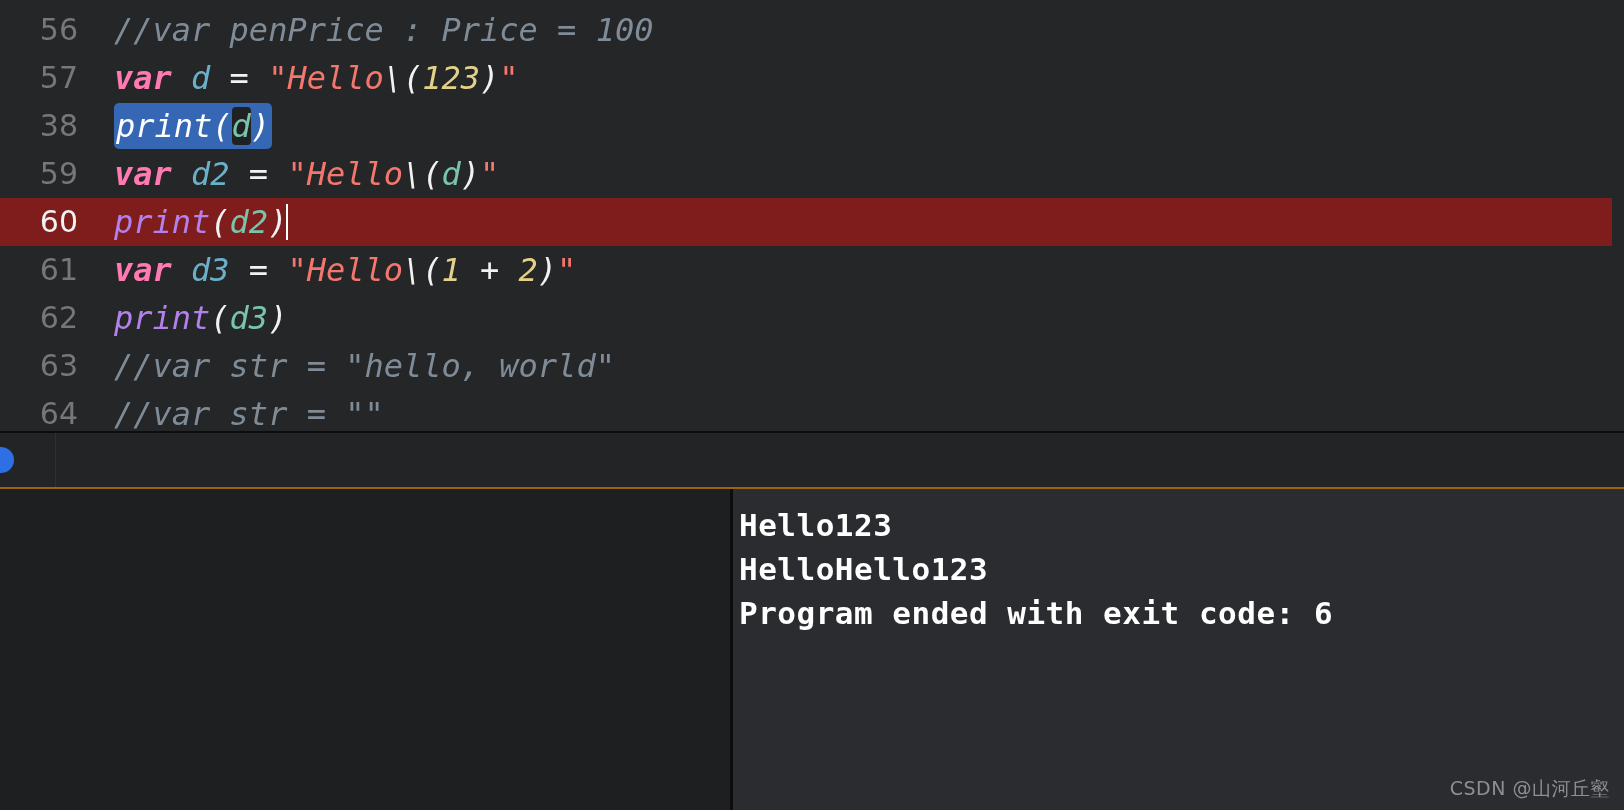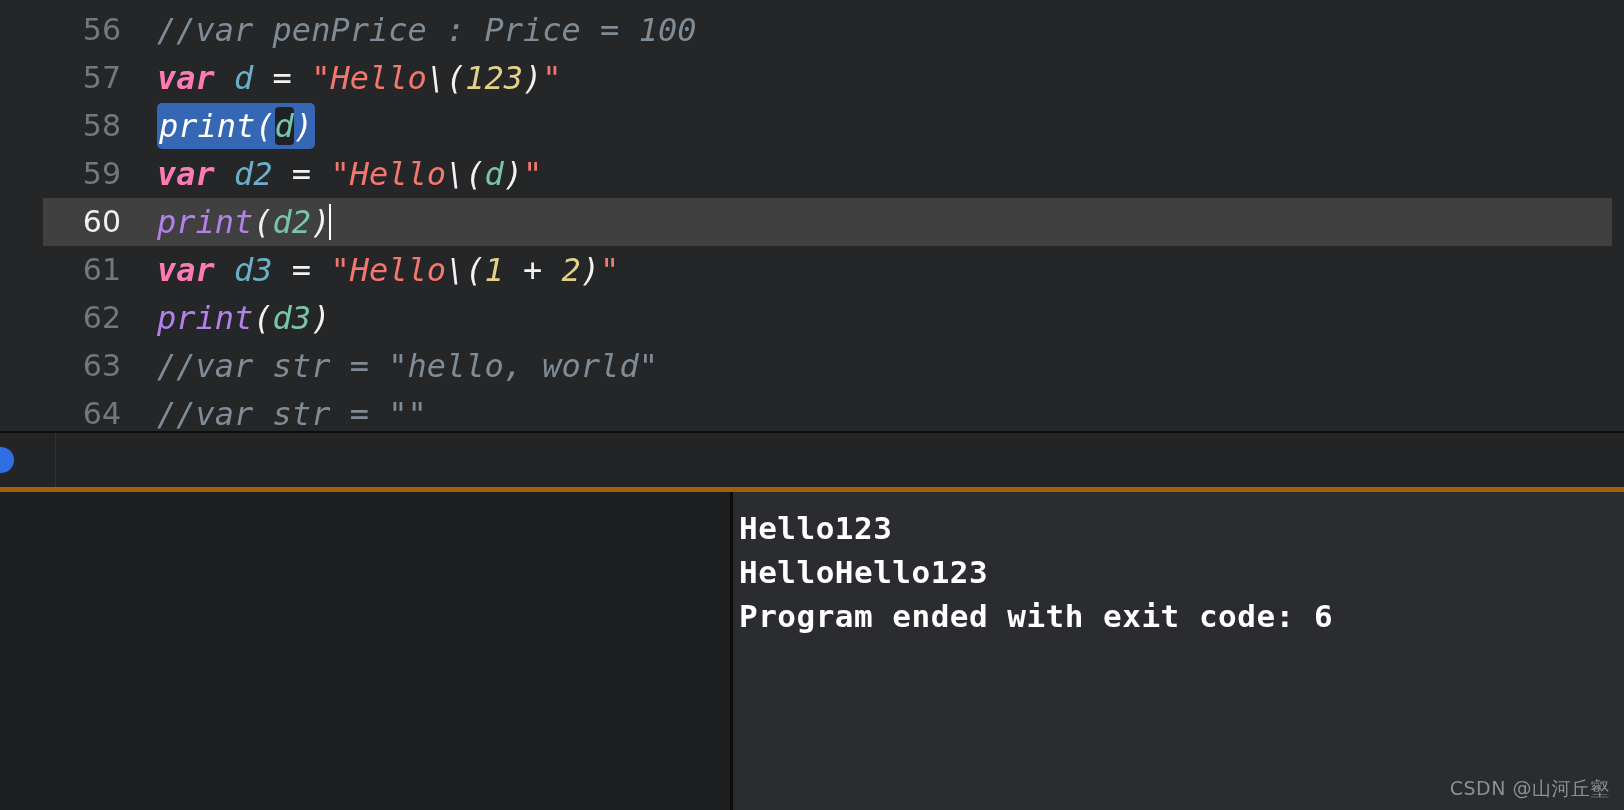--- a/index.html
+++ b/index.html
@@ -31,33 +31,32 @@
     background: #242628;
     overflow: hidden;
     flex: none;
   }
 
   .code-lines {
     position: absolute;
     top: 6px;
     left: 0;
     right: 12px;
-    padding-left: 43px;
   }
 
   .code-line {
     position: relative;
     height: 48px;
     line-height: 48px;
     white-space: pre;
     font-size: 32px;
     letter-spacing: 0px;
   }
   .code-line.active {
-    background: #404040;
+    background: #7f1d1d;
   }
 
   .gutter-num {
     position: absolute;
     left: 0;
     top: 0;
     width: 78px;
     text-align: right;
     color: #75787b;
     font-size: 30px;
@@ -134,21 +133,21 @@
     border-radius: 13px;
     background: #2f6fe4;
   }
 
   
   .bottom {
     position: relative;
     flex: 1 1 auto;
     display: flex;
     background: #7f1d1d;
-    border-top: 5px solid #a16207;
+    border-top: 2px solid #a16207;
     overflow: hidden;
   }
 
   .var-pane {
     width: 730px;
     flex: none;
     background: #1e1f21;
     border-right: 3px solid #0d0d0e;
   }
 
@@ -181,21 +180,21 @@
 </style>
 </head>
 <body>
 
 <div id="app">
 
   <div class="editor">
     <div class="code-lines" id="code-lines">
         <div class="code-line"><span class="gutter-num">56</span><span class="code-text"><span><span class="tok-comment">//var penPrice : Price = 100</span></span></span></div>
         <div class="code-line"><span class="gutter-num">57</span><span class="code-text"><span><span class="tok-keyword">var</span><span class="tok-plain"> </span><span class="tok-decl">d</span><span class="tok-plain"> </span><span class="tok-plain">=</span><span class="tok-plain"> </span><span class="tok-string">"Hello</span><span class="tok-plain">\(</span><span class="tok-number">123</span><span class="tok-plain">)</span><span class="tok-string">"</span></span></span></div>
-        <div class="code-line"><span class="gutter-num">58</span><span class="code-text"><span class="sel"><span class="tok-func">print</span><span class="tok-plain">(</span><span class="tok-var">d</span><span class="tok-plain">)</span></span></span></div>
+        <div class="code-line"><span class="gutter-num">38</span><span class="code-text"><span class="sel"><span class="tok-func">print</span><span class="tok-plain">(</span><span class="tok-var">d</span><span class="tok-plain">)</span></span></span></div>
         <div class="code-line"><span class="gutter-num">59</span><span class="code-text"><span><span class="tok-keyword">var</span><span class="tok-plain"> </span><span class="tok-decl">d2</span><span class="tok-plain"> </span><span class="tok-plain">=</span><span class="tok-plain"> </span><span class="tok-string">"Hello</span><span class="tok-plain">\(</span><span class="tok-var">d</span><span class="tok-plain">)</span><span class="tok-string">"</span></span></span></div>
         <div class="code-line active"><span class="gutter-num">60</span><span class="code-text"><span><span class="tok-func">print</span><span class="tok-plain">(</span><span class="tok-var">d2</span><span class="tok-plain">)</span></span><span class="caret"></span></span></div>
         <div class="code-line"><span class="gutter-num">61</span><span class="code-text"><span><span class="tok-keyword">var</span><span class="tok-plain"> </span><span class="tok-decl">d3</span><span class="tok-plain"> </span><span class="tok-plain">=</span><span class="tok-plain"> </span><span class="tok-string">"Hello</span><span class="tok-plain">\(</span><span class="tok-number">1</span><span class="tok-plain"> + </span><span class="tok-number">2</span><span class="tok-plain">)</span><span class="tok-string">"</span></span></span></div>
         <div class="code-line"><span class="gutter-num">62</span><span class="code-text"><span><span class="tok-func">print</span><span class="tok-plain">(</span><span class="tok-var">d3</span><span class="tok-plain">)</span></span></span></div>
         <div class="code-line"><span class="gutter-num">63</span><span class="code-text"><span><span class="tok-comment">//var str = "hello, world"</span></span></span></div>
         <div class="code-line"><span class="gutter-num">64</span><span class="code-text"><span><span class="tok-comment">//var str = ""</span></span></span></div>
       </div>
   </div>
 
   <div class="debug-bar">

